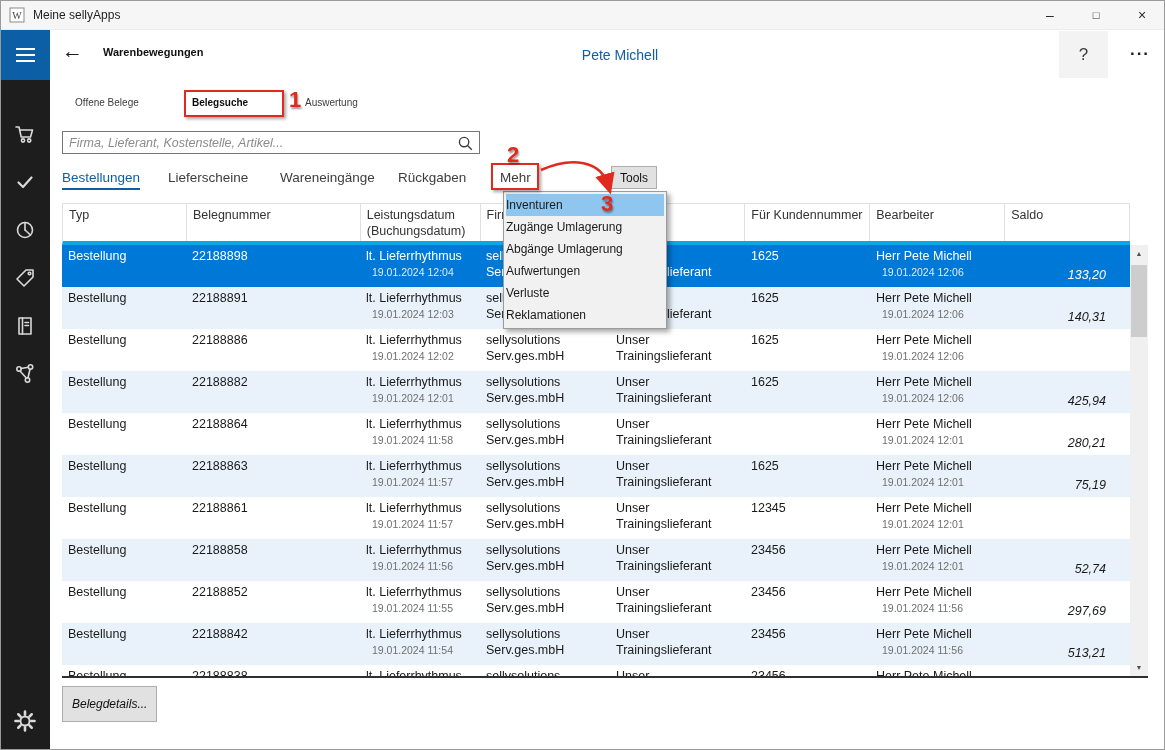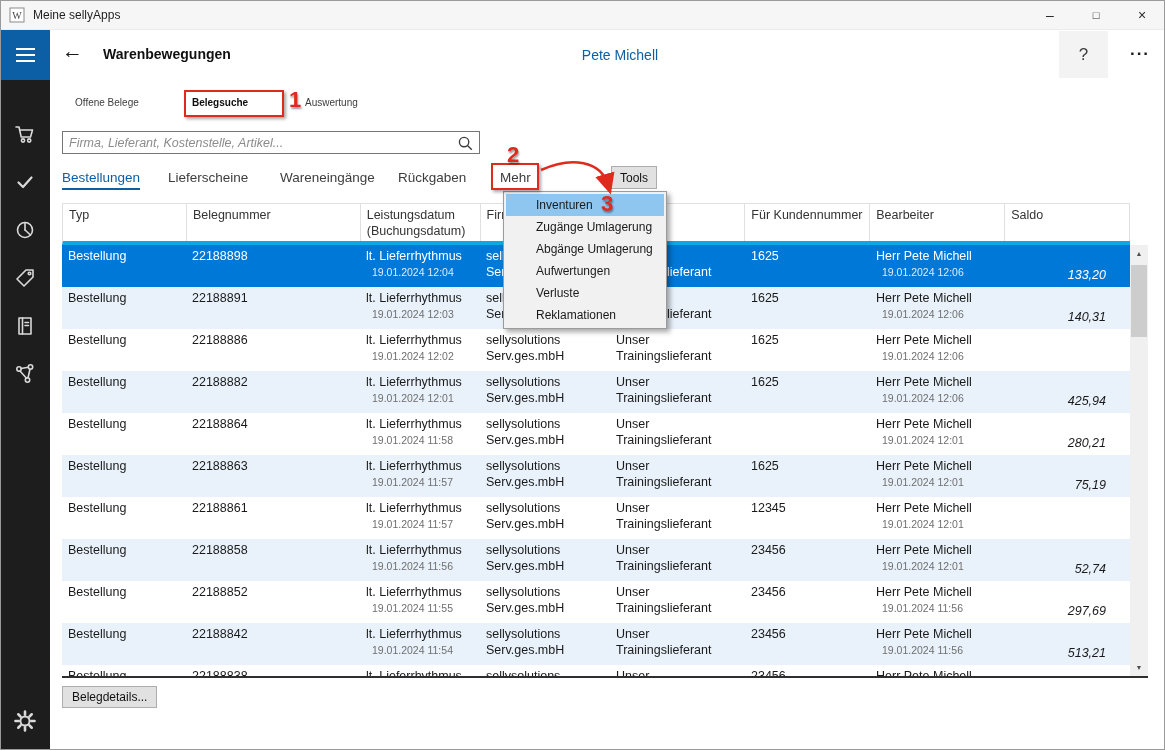--- a/index.html
+++ b/index.html
@@ -18,21 +18,21 @@
 
   
   .sidebar { position:absolute; left:0; top:30px; width:50px; height:720px; background:#1d1d1d; z-index:20; }
   .hamburger { position:absolute; left:0; top:0; width:50px; height:50px; background:var(--accent-blue,#0c5fa5); display:flex; flex-direction:column; align-items:center; justify-content:center; gap:4px; }
   .hamburger b { display:block; width:19px; height:2px; background:#fff; }
   .side-icon { position:absolute; left:0; width:50px; height:48px; display:flex; align-items:center; justify-content:center; }
   .side-icon svg { stroke:#d9d9d9; fill:none; stroke-width:1.6; stroke-linecap:round; stroke-linejoin:round; }
 
   
   .back-btn { position:absolute; left:62px; top:40px; font-size:21px; color:#1a1a1a; line-height:1; z-index:5; }
-  .page-title { position:absolute; left:103px; top:46px; font-size:14px; font-weight:bold; color:#101010; z-index:5; }
+  .page-title { position:absolute; left:103px; top:46px; font-size:11px; font-weight:bold; color:#101010; z-index:5; }
   .user-name { position:absolute; left:520px; top:47px; width:200px; text-align:center; font-size:14px; color:var(--accent-blue,#1464a4); z-index:5; }
   .help-btn { position:absolute; left:1059px; top:31px; width:49px; height:47px; background:#f3f3f3; display:flex; align-items:center; justify-content:center; font-size:17px; color:#3c3c3c; z-index:5; }
   .more-btn { position:absolute; left:1118px; top:44px; width:44px; text-align:center; font-size:17px; font-weight:bold; letter-spacing:1px; color:#1a1a1a; z-index:5; }
 
   
   .nav-tab { position:absolute; top:97px; font-size:10px; color:#3d3d3d; z-index:5; }
   .nav-tab.active { font-weight:bold; color:#0d0d0d; }
 
   
   .search-box { position:absolute; left:62px; top:131px; width:418px; height:23px; border:1px solid #767676; background:#fff; display:flex; align-items:center; z-index:5; }
@@ -54,31 +54,31 @@
   .trow.alt { background:var(--alt-row-blue,#e9f2fa); }
   .trow.selected { background:var(--selection-blue,#0078d7); }
   .cell { padding:3px 6px; font-size:12.5px; color:#1a1a1a; line-height:1.28; overflow:hidden; }
   .trow.selected .cell, .trow.selected .cell * { color:#fff; }
   .sub { font-size:10.5px; color:#6f6f6f; margin-left:6px; margin-top:2px; }
   .trow.selected .sub { color:#ddebfa; }
   .c-typ{width:124px}.c-beleg{width:174px}.c-leist{width:120px}.c-firma{width:130px}.c-lief{width:135px}.c-kunde{width:125px}.c-bearb{width:135px}
   .c-saldo{width:125px; position:relative;}
   .c-saldo span { position:absolute; right:24px; bottom:4px;font-style:italic; }
   .bottom-line { position:absolute; left:0; top:473px; width:1086px; height:2px; background:#2f2f2f; }
-  .details-btn { position:absolute; left:62px; top:686px; height:22px; padding:0 9px; background:#e1e1e1; border:1px solid #adadad; font-size:12px; color:#111; display:flex; align-items:center; z-index:5; }
+  .details-btn { position:absolute; left:62px; top:686px; height:36px; padding:0 9px; background:#e1e1e1; border:1px solid #adadad; font-size:12px; color:#111; display:flex; align-items:center; z-index:5;font-style:italic; }
 
   
   .vscroll { position:absolute; right:0; top:42px; width:18px; height:431px; background:#f0f0f0; }
   .vs-arrow { position:absolute; left:0; width:18px; height:17px; display:flex; align-items:center; justify-content:center; font-size:7px; color:#505050; }
   .vs-up { top:0; } .vs-down { bottom:0; }
   .vs-thumb { position:absolute; left:1px; top:20px; width:16px; height:72px; background:#cdcdcd; }
 
   
   .context-menu { position:absolute; left:503px; top:191px; width:164px; background:#f1f1f1; border:1px solid #9b9b9b; box-shadow:3px 3px 5px rgba(0,0,0,0.35); padding:2px; z-index:30; }
-  .menu-item { height:22px; line-height:22px; padding-left:30px; font-size:12px; color:#1a1a1a; white-space:nowrap; }
+  .menu-item { height:22px; line-height:22px; font-size:12px; color:#1a1a1a; white-space:nowrap; }
   .menu-item.highlight { background:var(--menu-highlight-blue,#8ec6ef); }
 
   
   .anno-box { position:absolute; border:2px solid var(--annotation-red,#e02a1e); box-shadow:2px 2px 3px rgba(0,0,0,0.35); z-index:60; pointer-events:none; }
   .anno-box-1 { left:184px; top:90px; width:100px; height:27px; }
   .anno-box-2 { left:491px; top:163px; width:48px; height:27px; }
   .anno-num { position:absolute; color:var(--annotation-red,#e02a1e); font-weight:bold; font-size:22px; line-height:1; z-index:62; text-shadow:1px 2px 2px rgba(0,0,0,0.4); pointer-events:none; }
   .anno-1 { left:289px; top:89px; }
   .anno-2 { left:507px; top:144px; }
   .anno-3 { left:601px; top:193px; }

